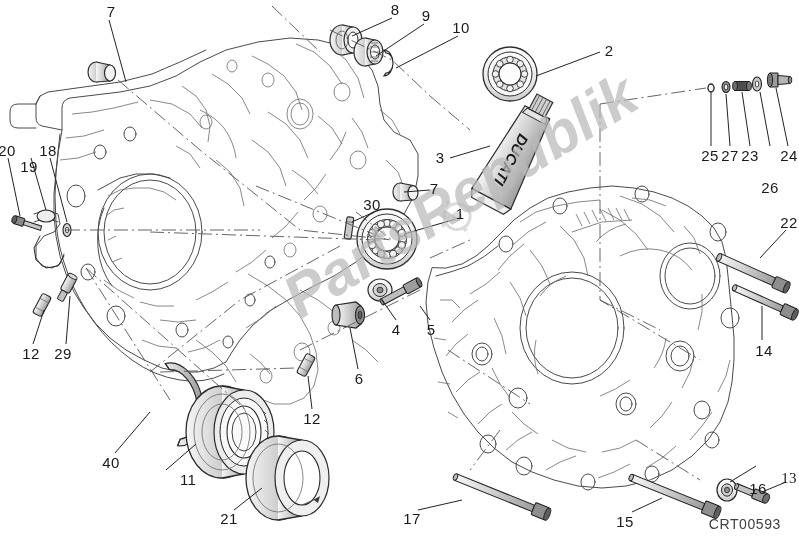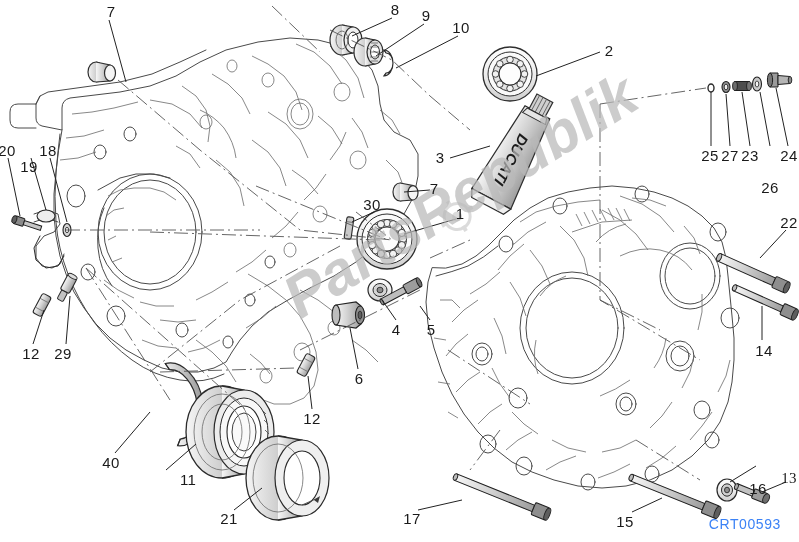--- a/index.html
+++ b/index.html
@@ -30,21 +30,21 @@
     white-space: nowrap;
     transform: translate(-50%, -50%);
     letter-spacing: 0.3px;
   }
   #diagram-code {
     position: absolute;
     right: 18px;
     bottom: 10px;
     font-family: "Liberation Sans", sans-serif;
     font-size: 14px;
-    color: #3b82f6;
+    color: #404040;
     letter-spacing: 0.6px;
   }
   #watermark {
     position: absolute;
     left: 0; top: 0;
     width: 799px; height: 542px;
     pointer-events: none;
   }
   .wm-text {
     font-family: "Liberation Sans", sans-serif;

